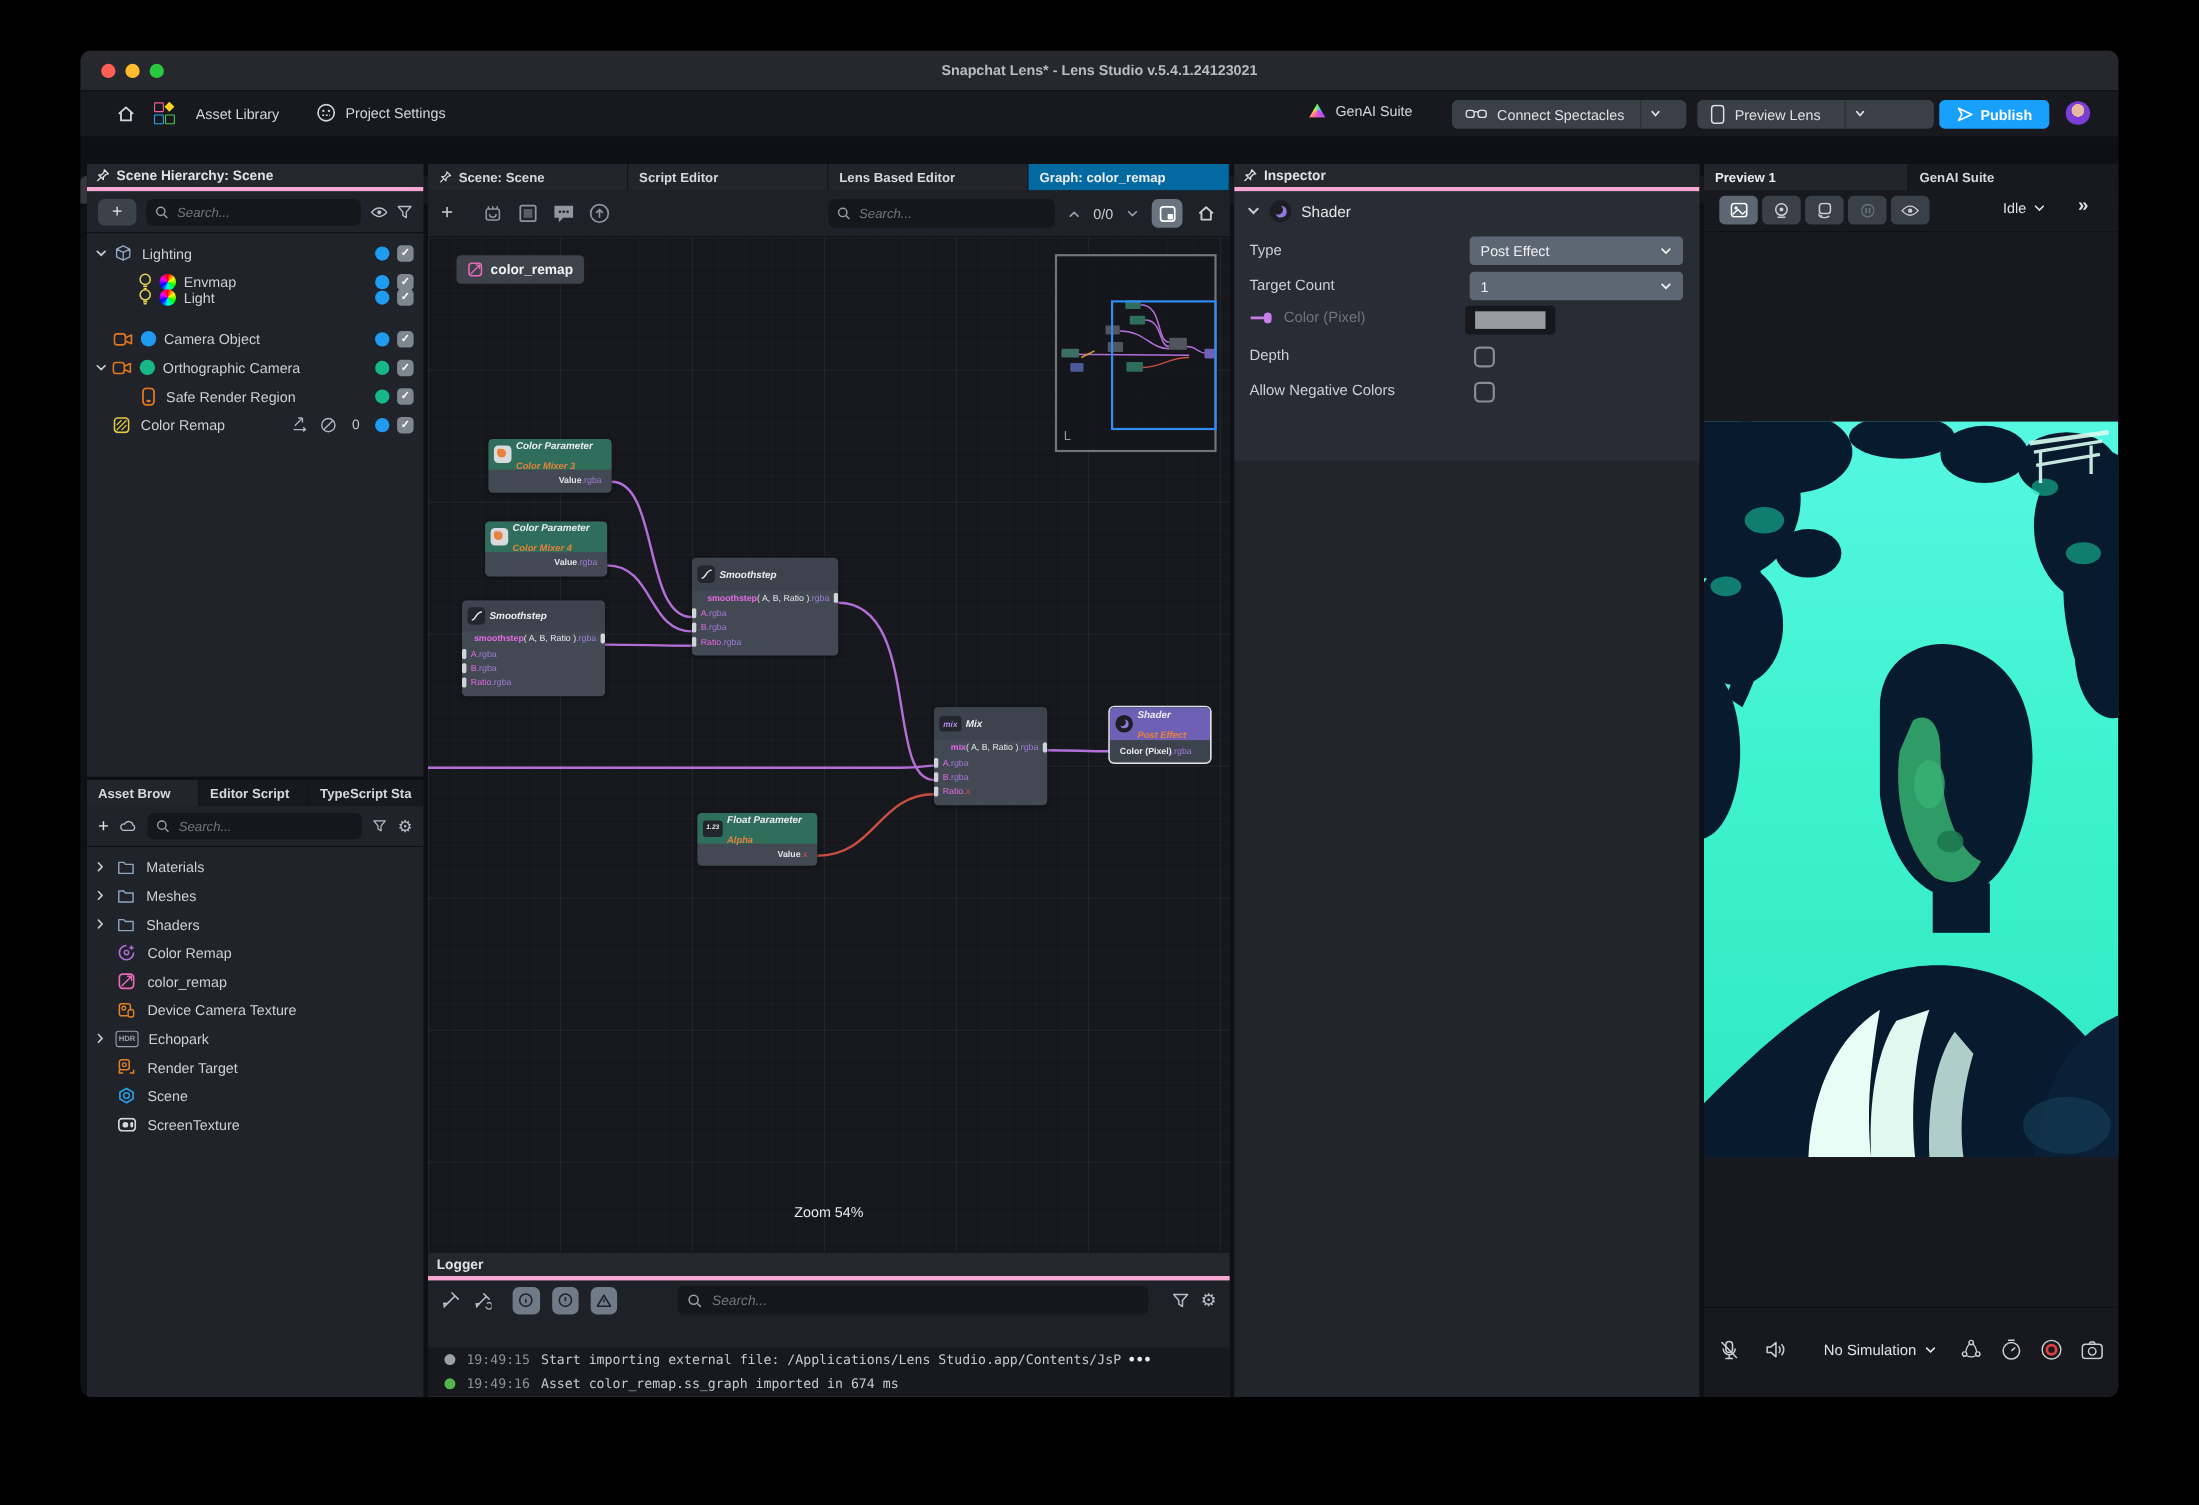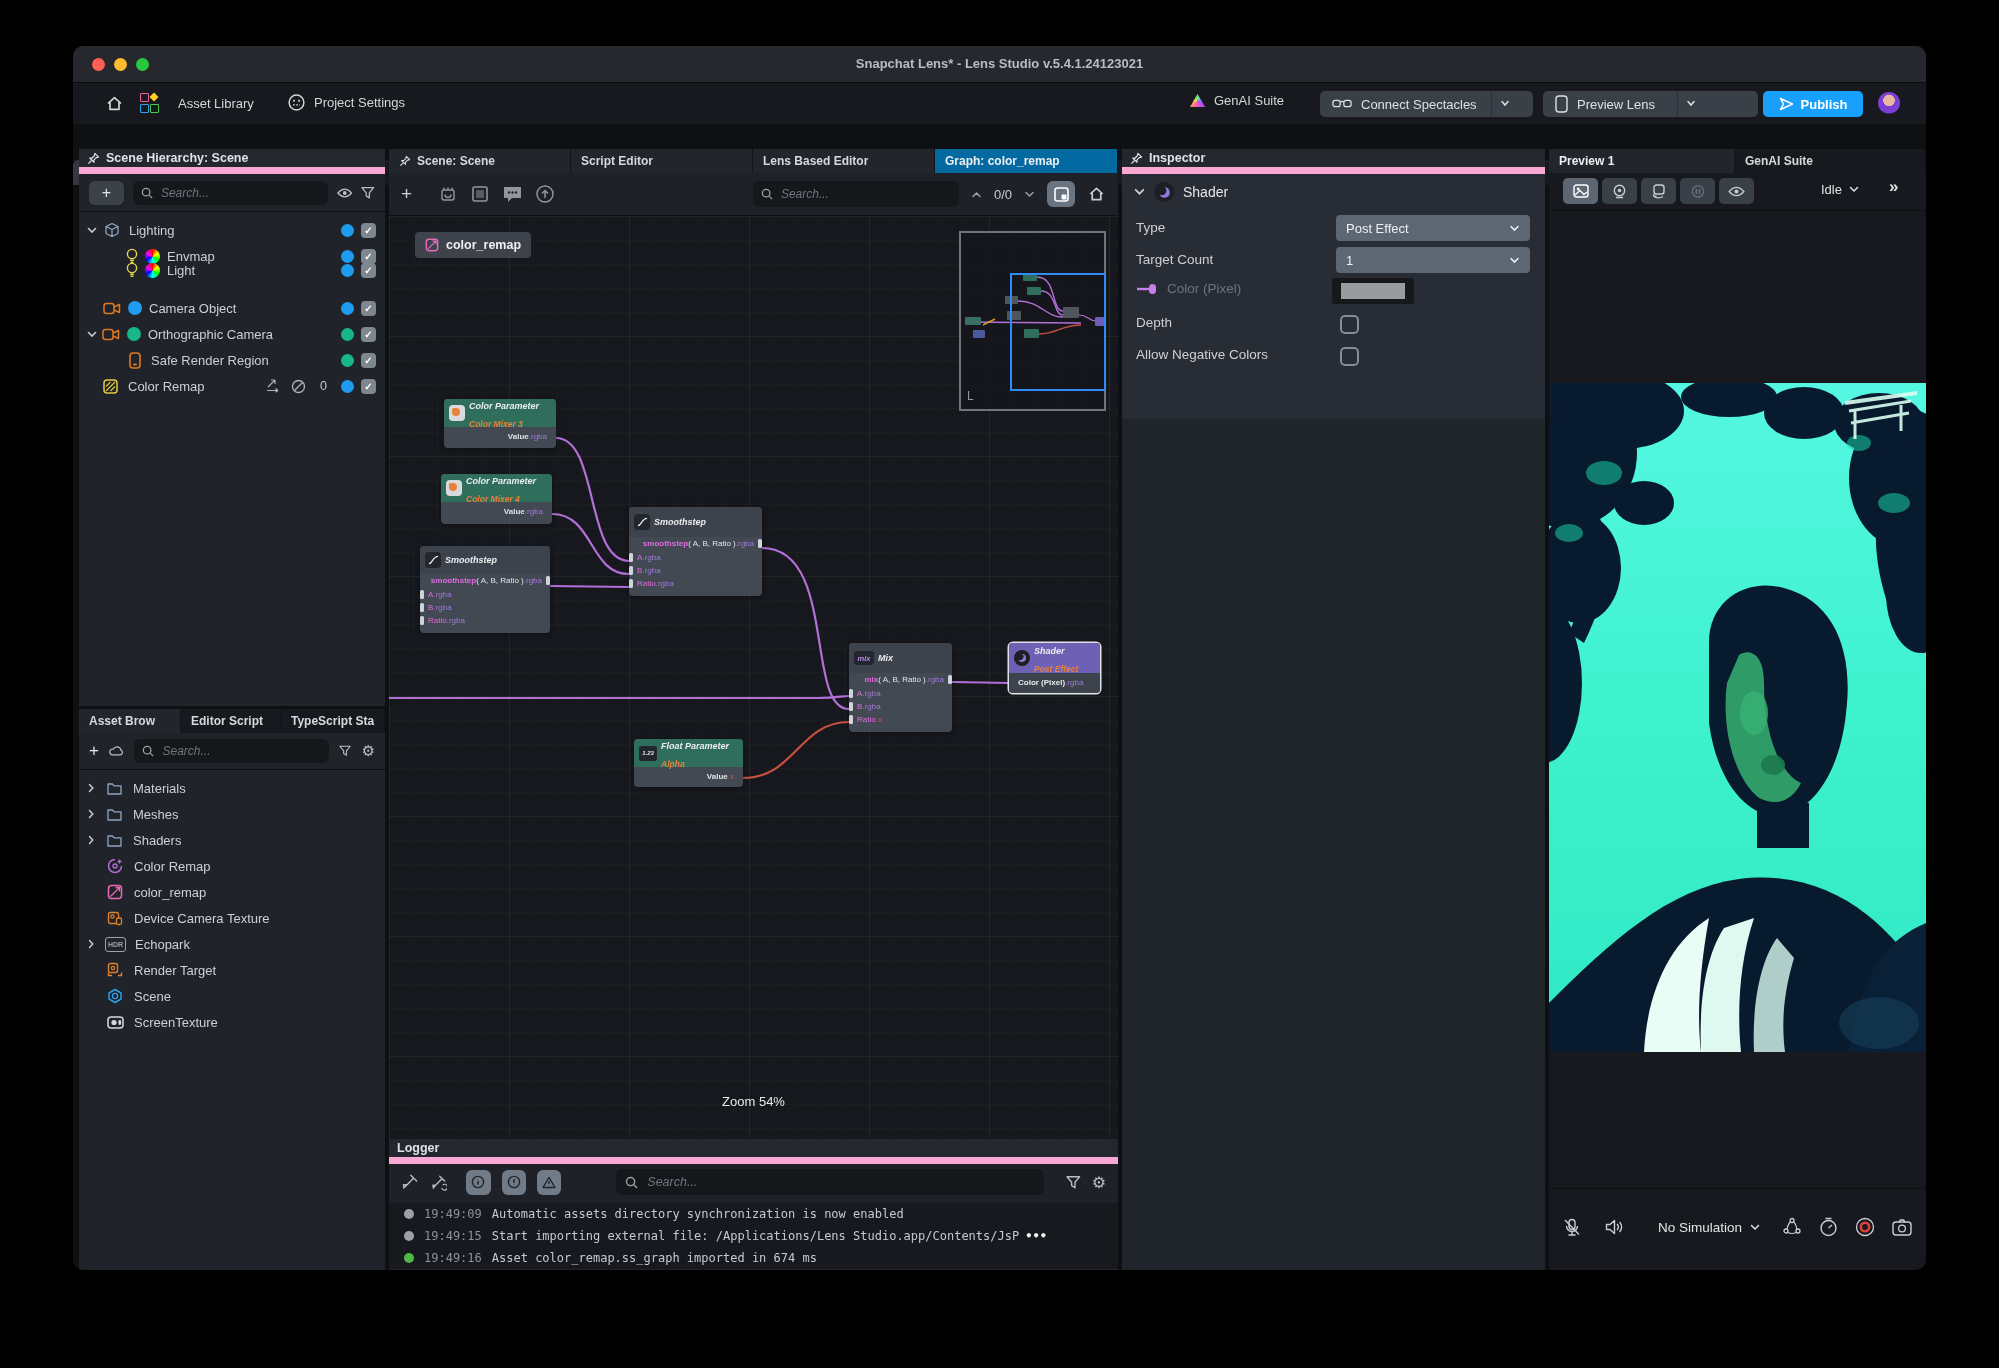--- a/index.html
+++ b/index.html
@@ -22,21 +22,21 @@
            align-items:center;color:#dde0e4;font-size:13px;}
   .tbdivider{width:1px;height:26px;background:#2b3036;margin:0 0;}
   .publish{position:absolute;top:8px;height:26px;background:#18a0fb;border-radius:5px;display:flex;
            align-items:center;justify-content:center;color:#fff;font-weight:bold;font-size:13px;gap:7px;}
   
   .wsbar{position:absolute;left:0;top:78px;right:0;height:25px;background:#17191e;margin-top:36px;}
   .wstab{position:absolute;left:0;top:0;height:25px;width:112px;background:#35393f;border-radius:6px 6px 0 0;
          color:#e7e9eb;font-size:12.5px;font-weight:bold;display:flex;align-items:center;justify-content:center;}
   
   .panel{position:absolute;background:#20232a;overflow:hidden;}
-  .phead{position:absolute;left:0;right:0;top:0;height:25px;background:#24272e;border-bottom:7px solid #f9a8d4;
+  .phead{position:absolute;left:0;right:0;top:0;height:25px;background:#24272e;border-bottom:4px solid #f9a8d4;
          display:flex;align-items:center;gap:6px;padding-left:8px;color:#dfe2e6;font-size:12.5px;font-weight:bold;box-sizing:border-box;}
   .search{background:#15171b;border:none;border-radius:6px;color:#c6cad0;font-size:12px;font-style:italic;outline:none;}
   .search::placeholder{color:#6e7680;font-style:italic;}
   .sicon{color:#9aa1a9;}
   .treelabel{color:#ccd0d5;font-size:13px;white-space:nowrap;}
   .dot{border-radius:50%;}
   .chk{width:15px;height:15px;border-radius:4px;background:#7e868f;color:#fff;font-size:10px;font-weight:bold;
        display:flex;align-items:center;justify-content:center;}
   .tab{position:absolute;top:0;height:24px;display:flex;align-items:center;padding:0 10px;box-sizing:border-box;
        color:#d5d8dc;font-size:12px;font-weight:bold;background:#22252b;border-right:1px solid #121419;white-space:nowrap;overflow:hidden;}
@@ -617,25 +617,20 @@
                 <path d="M9.5 9.5 L13 13" stroke="#9aa1a9" stroke-width="1.5"></path>
               </svg>
           <input class="search" style="flex: 1 1 0%; background: transparent; font-size: 12.5px;" readonly="" placeholder="Search...">
         </div>
         <span style="flex:1"></span>
         <svg width="15" height="15" viewBox="0 0 14 14">
               <path d="M1 1.5 H13 L8.6 6.8 V12 L5.4 10 V6.8 Z" fill="none" stroke="#b8bec5" stroke-width="1.3" stroke-linejoin="round"></path>
             </svg>
         <span style="color:#b8bec5;font-size:16px">⚙</span>
       </div>
-      <div class="logrow" style="top:64px;background:#17191e">
-        <span class="ldot" style="background:#9aa1a9"></span>
-        <span class="ltime">19:49:09</span>
-        <span>Automatic assets directory synchronization is now enabled</span>
-      </div>
       <div class="logrow" style="top:86px;background:#17191e">
         <span class="ldot" style="background:#9aa1a9"></span>
         <span class="ltime">19:49:15</span>
         <span>Start importing external file: /Applications/Lens Studio.app/Contents/JsP</span>
         <span style="color:#eceef0;font-weight:bold;margin-left:6px">•••</span>
       </div>
       <div class="logrow" style="top:108px;background:#17191e">
         <span class="ldot" style="background:#52b749"></span>
         <span class="ltime">19:49:16</span>
         <span>Asset color_remap.ss_graph imported in 674 ms</span>

